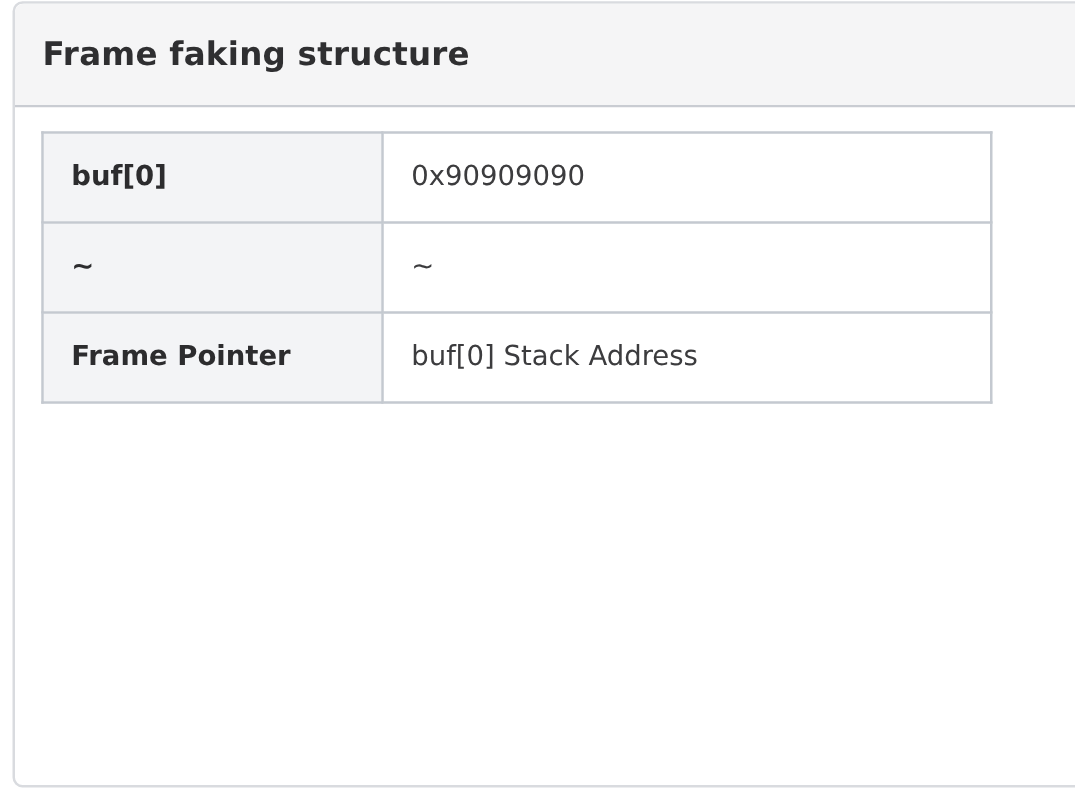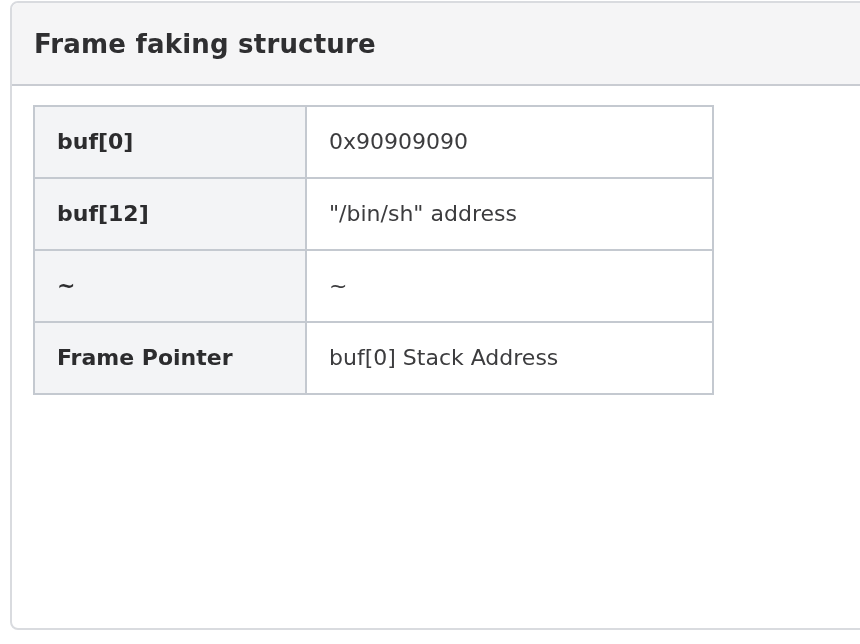--- a/index.html
+++ b/index.html
@@ -64,21 +64,21 @@
   }
   .ff-table th {
     width: 272px;
     background: #f3f4f6;
     text-align: left;
     font-weight: bold;
     color: #2c2c2e;
     padding: 0 12px 0 22px;
   }
   .ff-table td {
-    width: 407px;
+    width: 487px;
     background: #ffffff;
     font-weight: normal;
     color: #3c3c3e;
     padding: 0 12px 0 22px;
   }
 </style>
 </head>
 <body>
 
 <div class="page">
@@ -89,24 +89,20 @@
     </header>
 
     <div class="card-body">
       <table class="ff-table">
         <tbody>
           <tr>
             <th>buf[0]</th>
             <td>0x90909090</td>
           </tr>
           <tr>
-            <th>buf[12]</th>
-            <td>"/bin/sh" address</td>
-          </tr>
-          <tr>
             <th>~</th>
             <td>~</td>
           </tr>
           <tr>
             <th>Frame Pointer</th>
             <td>buf[0] Stack Address</td>
           </tr>
         </tbody>
       </table>
     </div>

